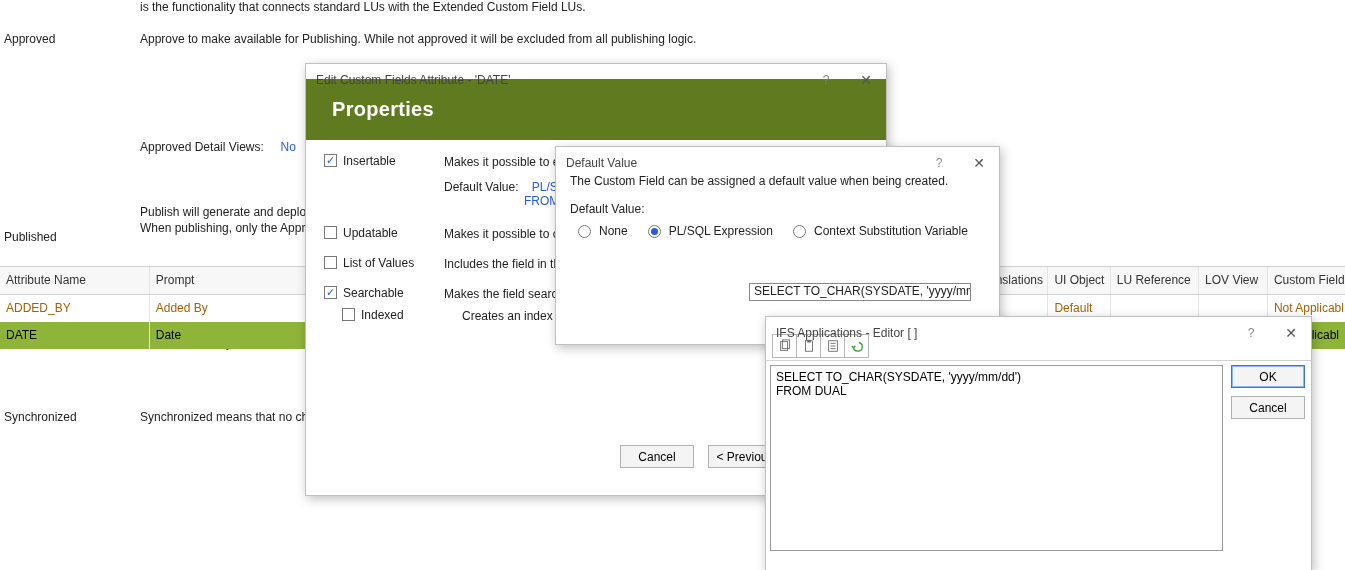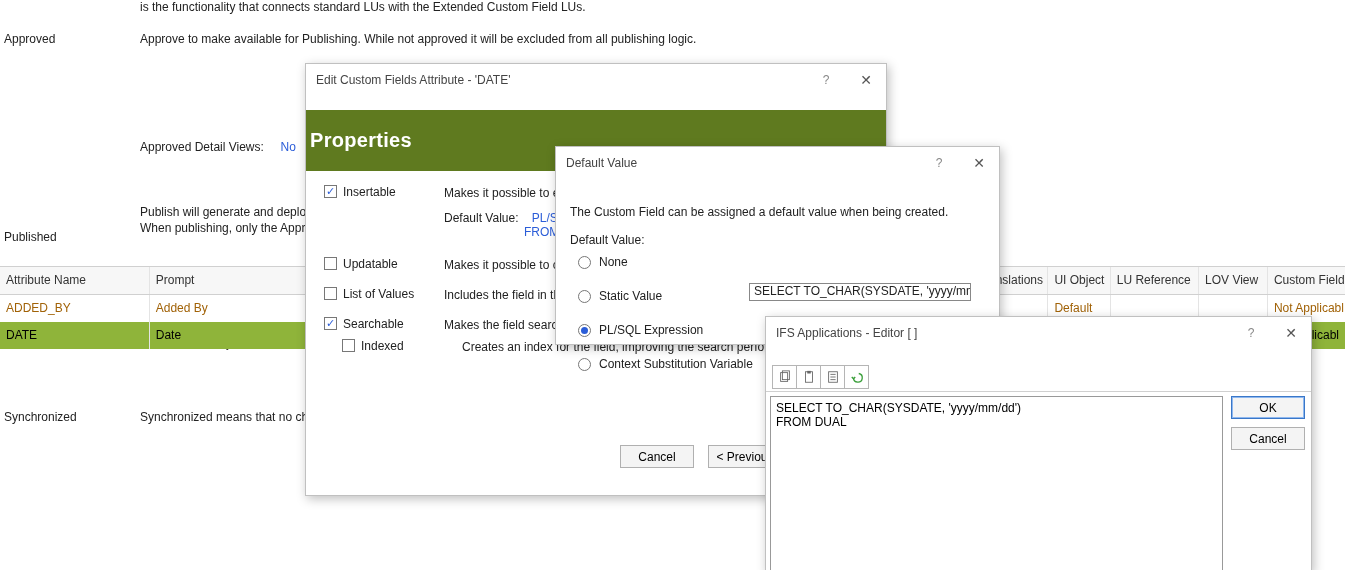--- a/index.html
+++ b/index.html
@@ -73,21 +73,21 @@
   .row-sel { background: #8fb43a; color: #000; }
 
   
   .modal {
     position: absolute;
     background: #fff;
     border: 1px solid #c0c0c0;
     box-shadow: 2px 3px 10px rgba(0,0,0,.25);
   }
   .modal-title {
-    height: 46px;
+    height: 15px;
     line-height: 32px;
     padding-left: 10px;
     color: #444;
     font-size: 12px;
     position: relative;
     border-radius: 12px;
   }
   .modal-title .title-icon {
     position: absolute;
     top: 0;
@@ -100,21 +100,21 @@
   }
   .modal-title .close-icon { right: 0; }
   .modal-title .help-icon  { right: 40px; font-size: 12px; color: #888; }
 
   
   .m1 { left: 305px; top: 63px; width: 580px; height: 431px; }
   .m1 .banner {
     background: #5f7a1f;
     color: #fff;
     height: 61px;
-    padding-left: 4px;
+    padding-left: 26px;
     display: flex;
     align-items: center;
     font-size: 20px;
     font-weight: 600;
     letter-spacing: .3px;
   }
   .m1 .body {
     position: relative;
     padding: 14px 18px;
     font-size: 12px;
@@ -155,21 +155,21 @@
     color: #2b5dd8;
     background: #fff;
     box-sizing: border-box;
   }
 
   
   .m2 { left: 555px; top: 146px; width: 443px; height: 197px; }
   .m2 .body { padding: 12px 14px; }
   .m2 .intro { margin-bottom: 14px; }
   .m2 .lbl { font-weight: 400; margin-bottom: 8px; }
-  .m2 .opt-list { display: flex; flex-direction: column; gap: 20px; padding-left: 8px; }
+  .m2 .opt-list { display: flex; flex-direction: row; gap: 20px; padding-left: 8px; }
   .m2 .opt { display: flex; align-items: center; gap: 8px; }
   .radio {
     width: 13px; height: 13px;
     border: 1px solid #777;
     border-radius: 50%;
     display: inline-flex;
     align-items: center;
     justify-content: center;
     box-sizing: border-box;
   }
@@ -388,24 +388,20 @@
     <span class="title-icon help-icon">?</span>
     <span class="title-icon close-icon">✕</span>
   </div>
   <div class="body">
     <div class="intro">The Custom Field can be assigned a default value when being created.</div>
     <div class="lbl">Default Value:</div>
     <div class="opt-list">
       <label class="opt">
         <span class="radio"></span>
         <span>None</span>
-      </label>
-      <label class="opt">
-        <span class="radio"></span>
-        <span>Static Value</span>
       </label>
       <label class="opt">
         <span class="radio">
             <span class="dot"></span>
           </span>
         <span>PL/SQL Expression</span>
       </label>
       <label class="opt">
         <span class="radio"></span>
         <span>Context Substitution Variable</span>

